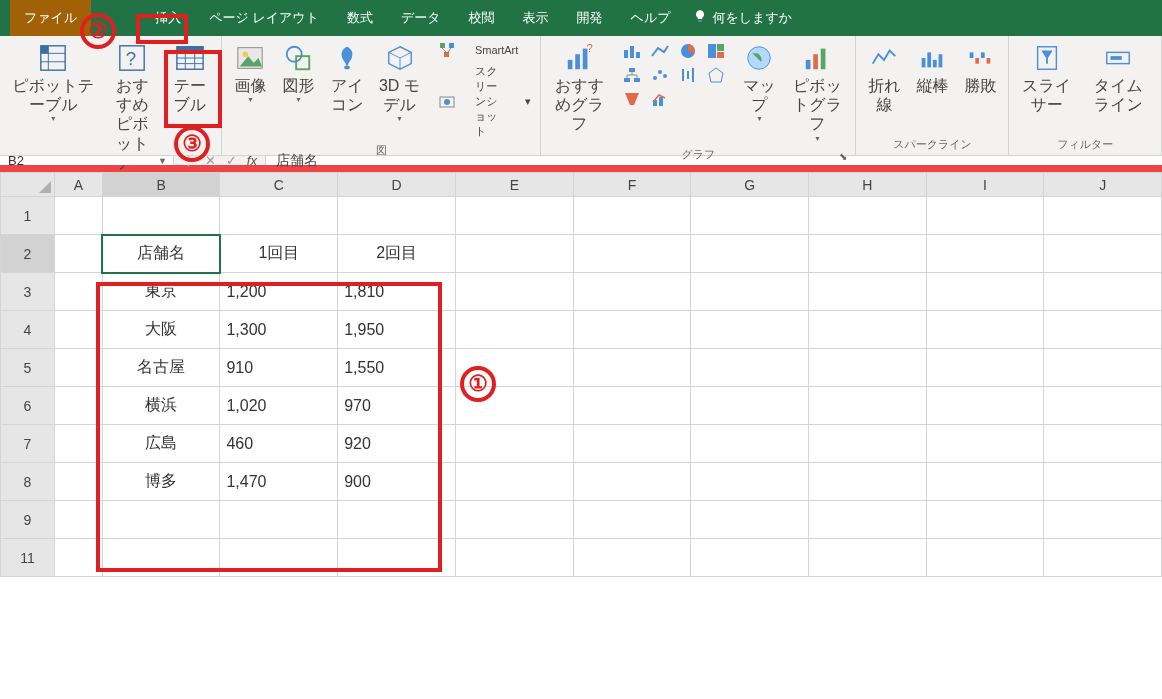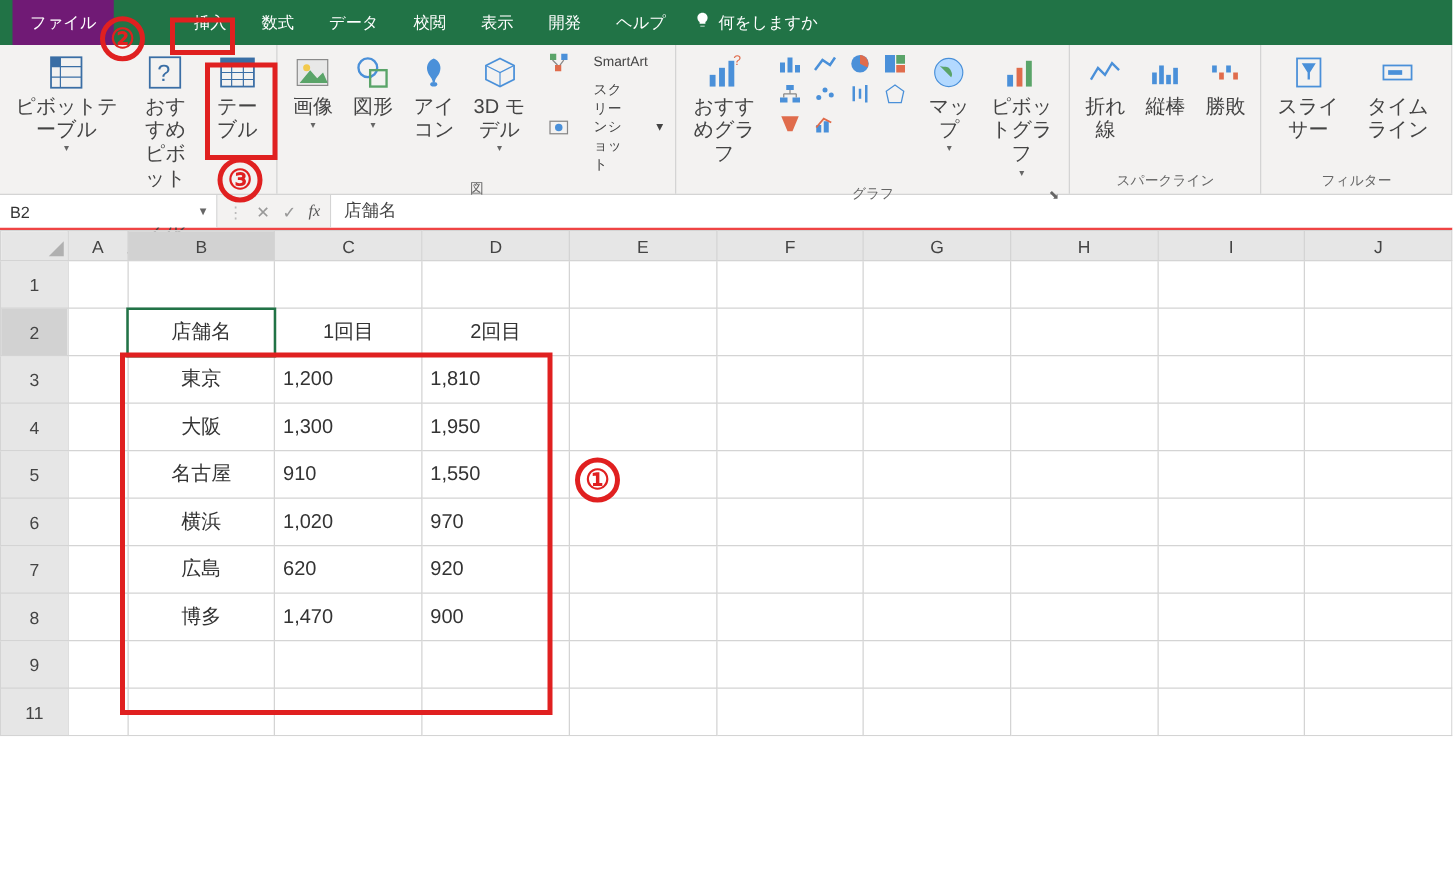--- a/index.html
+++ b/index.html
@@ -1,21 +1,21 @@
 <!DOCTYPE html>
 <html><head>
   <meta charset="utf-8">
   <style>
     * { margin: 0; padding: 0; box-sizing: border-box; }
     body { font-family: "Meiryo UI", "Yu Gothic UI", sans-serif; font-size: 13px; background: #fff; overflow: hidden; width: 1162px; }
     
     
     .tabs-bar { background: #217346; height: 36px; display: flex; align-items: center; padding-left: 10px; color: #fff; }
     .tab { padding: 0 14px; height: 36px; line-height: 36px; cursor: pointer; font-size: 13px; }
-    .tab.file { background: #701a75; }
+    .tab.file { background: #a16207; }
     .tell-me { display: flex; gap: 6px; margin-left: 8px; }
     .bulb-icon { display: inline-block; font-size: 14px; }
     
     
     .ribbon { height: 120px; background: #f3f2f1; border-bottom: 1px solid #d4d4d4; display: flex; }
     .ribbon-group { display: flex; flex-direction: column; justify-content: space-between; border-right: 1px solid #d4d4d4; padding: 4px 6px 0; }
     .ribbon-group-items { display: flex; gap: 4px; align-items: flex-start; }
     .ribbon-group-label { text-align: center; color: #666; font-size: 11px; padding: 2px 0 3px; position: relative; }
     .group-launcher { position: absolute; right: 2px; bottom: 3px; font-size: 10px; color: #666; }
     
@@ -24,21 +24,21 @@
     .rbtn .lbl { font-size: 16px; text-align: center; line-height: 1.2; color: #444; }
     .rbtn .drop { font-size: 8px; color: #666; }
     
     .mini-row { display: flex; align-items: center; gap: 20px; padding: 2px 4px; cursor: pointer; font-size: 11px; color: #444; }
     .mini-row .mi { width: 16px; height: 16px; display: inline-flex; align-items: center; justify-content: center; }
     
     .chart-grid { display: grid; grid-template-columns: repeat(4, 26px); gap: 2px; margin: 0 4px;}
     .chart-grid .ci { width: 26px; height: 22px; display: flex; align-items:center; justify-content:center; cursor: pointer; }
     
     
-    .formula-bar { height: 28px; display: flex; align-items: stretch; border-bottom: 2px solid #ef4444; }
+    .formula-bar { height: 16px; display: flex; align-items: stretch; border-bottom: 7px solid #ef4444; }
     .name-box { width: 174px; border-right: 1px solid #d4d4d4; display: flex; align-items: center; padding: 0 8px; font-size: 13px; color: #333; position: relative; background:#fff;}
     .name-box .nb-drop { position:absolute; right:6px; color:#666; font-size:9px;}
     .fb-btns { display: flex; align-items: center; padding: 0 8px; gap: 10px; border-right: 1px solid #d4d4d4; color: #999; background:#f3f2f1;}
     .fb-input { flex: 1; display: flex; align-items: center; padding: 0 10px; font-size: 14px; color: #444; background:#fff;}
     
     
     .sheet { position: relative; }
     table.grid { border-collapse: collapse; table-layout: fixed; }
     table.grid th, table.grid td { border: 1px solid #d4d4d4; font-weight: normal; }
     table.grid th.col-h { background: #e6e6e6; height: 24px; font-size: 14px; color: #444; text-align:center;}
@@ -63,20 +63,21 @@
     
     svg { display:block; }
   </style>
 </head>
 <body>
 
 <div class="tabs-bar">
   <div class="tab file">ファイル</div>
   <div class="tab" style="position:relative;width:50px;"></div>
   <div class="tab">挿入</div>
+  <div class="tab">ページ レイアウト</div>
   <div class="tab">数式</div>
   <div class="tab">データ</div>
   <div class="tab">校閲</div>
   <div class="tab">表示</div>
   <div class="tab">開発</div>
   <div class="tab">ヘルプ</div>
   <div class="tell-me">
     <span class="bulb-icon">
       <svg width="14" height="14" viewBox="0 0 24 24">
           <path fill="#fff" d="M9 21h6v-1H9v1zm3-19C8 2 5 5 5 9c0 2.4 1.2 4.5 3 5.7V17h8v-2.3c1.8-1.2 3-3.3 3-5.7 0-4-3-7-7-7z"></path>
@@ -371,21 +372,21 @@
 
 <div class="formula-bar">
   <div class="name-box">
     <span>B2</span>
     <span class="nb-drop">▼</span>
   </div>
   <div class="fb-btns">
     <span style="color:#bbb;">⋮</span>
     <span>✕</span>
     <span>✓</span>
-    <span style="font-style:italic;color:#555;font-family:Liberation Serif, serif;">fx</span>
+    <span style="font-style:italic;color:#555;">fx</span>
   </div>
   <div class="fb-input">
     <span>店舗名</span>
   </div>
 </div>
 
 <div class="sheet">
   <table class="grid">
     <tbody>
         <tr>
@@ -476,21 +477,21 @@
           <td class="cell"></td>
           <td class="cell"></td>
           <td class="cell"></td>
           <td class="cell"></td>
           <td class="cell"></td>
         </tr>
     <tr>
           <th class="row-h">7</th>
           <td class="cell"></td>
           <td class="cell tl">広島</td>
-          <td class="cell tr">620</td>
+          <td class="cell tr">460</td>
           <td class="cell tr">920</td>
           <td class="cell"></td>
           <td class="cell"></td>
           <td class="cell"></td>
           <td class="cell"></td>
           <td class="cell"></td>
           <td class="cell"></td>
         </tr>
     <tr>
           <th class="row-h">8</th>

